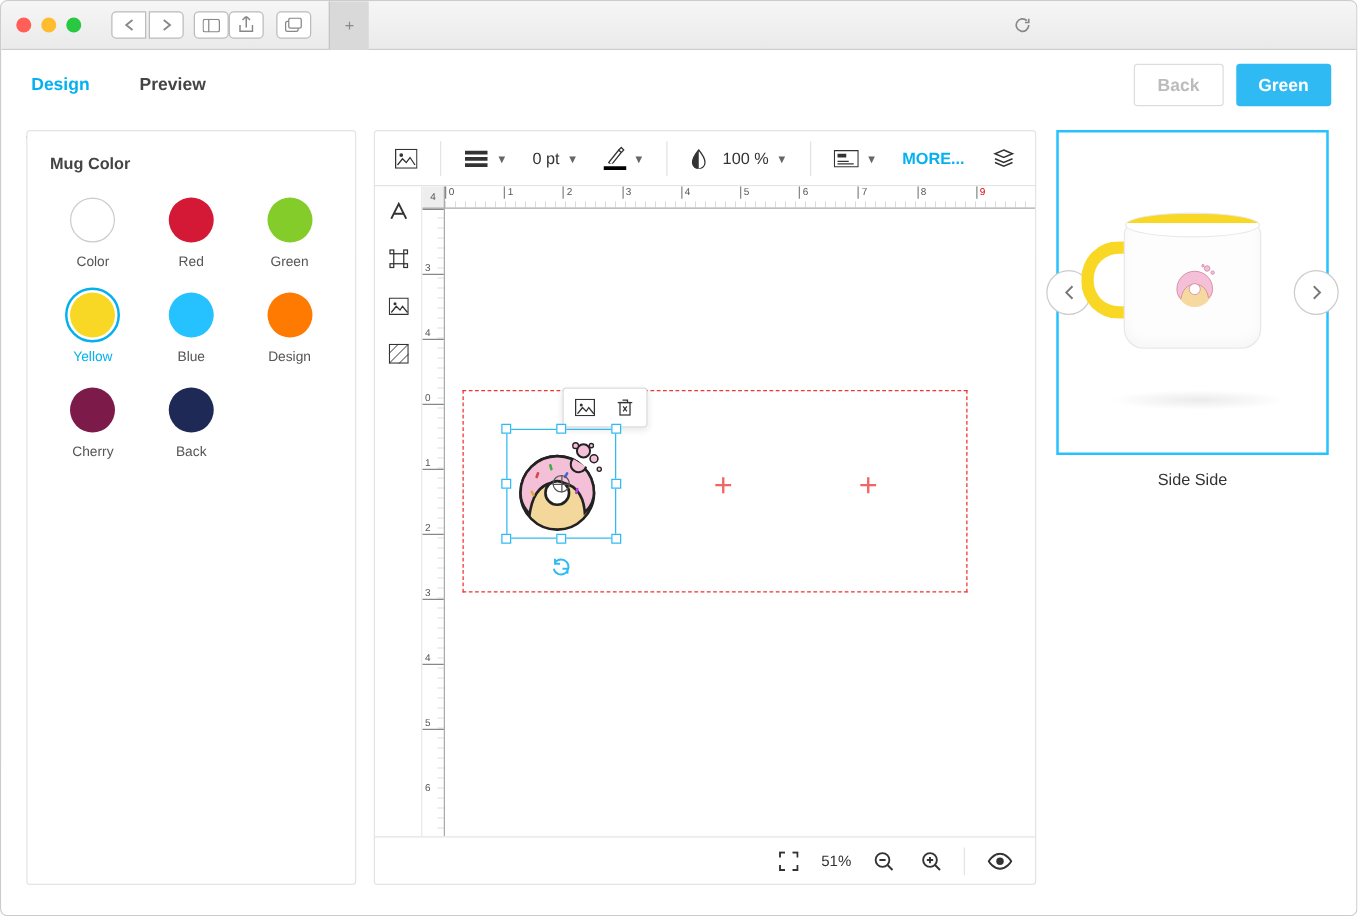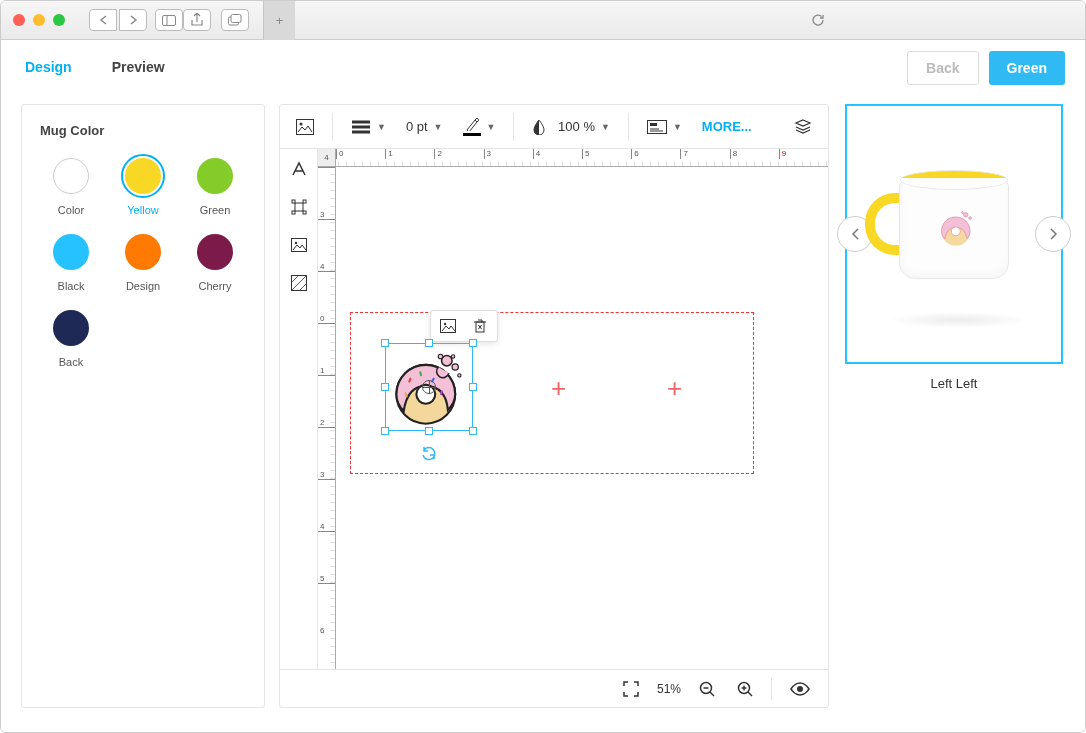--- a/index.html
+++ b/index.html
@@ -28,21 +28,21 @@
 .tabs { display: flex; gap: 32px; }
 .tab { font-size: 14px; font-weight: 600; color: #444; padding: 34px 4px; cursor: pointer; }
 .tab.active { color: #04b1f0; border-bottom: 2px solid #04b1f0; }
 .header-buttons { display: flex; gap: 10px; }
 .btn { height: 34px; padding: 0 18px; border-radius: 3px; font-size: 14px; font-weight: 600; cursor: pointer; display: flex; align-items: center; }
 .btn-back { border: 1px solid #ddd; background: #fff; color: #bbb; }
 .btn-next { background: #30baf4; color: #fff; border: none; }
 
 .app-body { flex: 1; display: flex; padding: 8px 20px 24px 20px; gap: 14px; }
 .panel { border: 1px solid #e4e4e4; border-radius: 3px; background: #fff; }
-.left-panel { width: 244px; padding: 18px 8px; }
+.left-panel { width: 264px; padding: 18px 8px; }
 .left-panel h3 { font-size: 13px; font-weight: 600; color: #444; padding: 0 10px 16px 10px; }
 .color-grid { display: grid; grid-template-columns: repeat(3, 1fr); gap: 14px 6px; padding: 0 8px; }
 .color-item { display: flex; flex-direction: column; align-items: center; gap: 6px; cursor: pointer; }
 .swatch-wrap { width: 44px; height: 44px; border-radius: 50%; display: flex; align-items: center; justify-content: center; }
 .swatch-wrap.selected { border: 2px solid #04b1f0; box-shadow: inset 0 0 0 2px #fff; }
 .swatch { width: 36px; height: 36px; border-radius: 50%; }
 .white-swatch { border: 1px solid #ccc; background: #fff; }
 .color-label { font-size: 11px; color: #555; }
 .color-label.selected { color: #04b1f0; }
 
@@ -173,36 +173,42 @@
       <div class="panel left-panel">
         <h3>Mug Color</h3>
         <div class="color-grid" id="color-grid">
             <div class="color-item">
               <div class="swatch-wrap">
                 <div class="swatch white-swatch" style="background: rgb(255, 255, 255);"></div>
               </div>
               <div class="color-label">Color</div>
             </div>
             <div class="color-item">
+              <div class="swatch-wrap">
+                <div class="swatch" style="background: rgb(212, 25, 54);"></div>
+              </div>
+              <div class="color-label">Red</div>
+            </div>
+            <div class="color-item">
+              <div class="swatch-wrap">
+                <div class="swatch" style="background: rgb(132, 204, 41);"></div>
+              </div>
+              <div class="color-label">Green</div>
+            </div>
+            <div class="color-item">
               <div class="swatch-wrap selected">
                 <div class="swatch" style="background: rgb(249, 216, 37);"></div>
               </div>
               <div class="color-label selected">Yellow</div>
             </div>
             <div class="color-item">
               <div class="swatch-wrap">
-                <div class="swatch" style="background: rgb(132, 204, 41);"></div>
-              </div>
-              <div class="color-label">Green</div>
-            </div>
-            <div class="color-item">
-              <div class="swatch-wrap">
                 <div class="swatch" style="background: rgb(38, 194, 255);"></div>
               </div>
-              <div class="color-label">Black</div>
+              <div class="color-label">Blue</div>
             </div>
             <div class="color-item">
               <div class="swatch-wrap">
                 <div class="swatch" style="background: rgb(255, 122, 0);"></div>
               </div>
               <div class="color-label">Design</div>
             </div>
             <div class="color-item">
               <div class="swatch-wrap">
                 <div class="swatch" style="background: rgb(124, 26, 74);"></div>
@@ -440,17 +446,17 @@
                 <circle cx="36" cy="46" r="26" fill="#f4d79a" stroke="#7a5" stroke-width="0" opacity="0.95"></circle>
                 <path d="M36 20c-14 0-26 11-26 26 0 6 2 11 6 14 2-12 8-21 20-21s18 8 20 20c4-3 6-8 6-13 0-15-12-26-26-26z" fill="#f4c0d8" stroke="#c79" stroke-width="1"></path>
                 <circle cx="36" cy="46" r="8" fill="#fff" stroke="#c79" stroke-width="1"></circle>
                 <circle cx="54" cy="16" r="4" fill="#f4c0d8" stroke="#c79"></circle>
                 <circle cx="62" cy="22" r="2.5" fill="#f4c0d8" stroke="#c79"></circle>
                 <circle cx="48" cy="12" r="1.8" fill="#f4c0d8" stroke="#c79"></circle>
               </svg>
             </div>
           </div>
         </div>
-        <div class="preview-label">Left Left</div>
+        <div class="preview-label">Side Side</div>
       </div>
     </div>
   </div>
 </div>
 
 </body></html>

